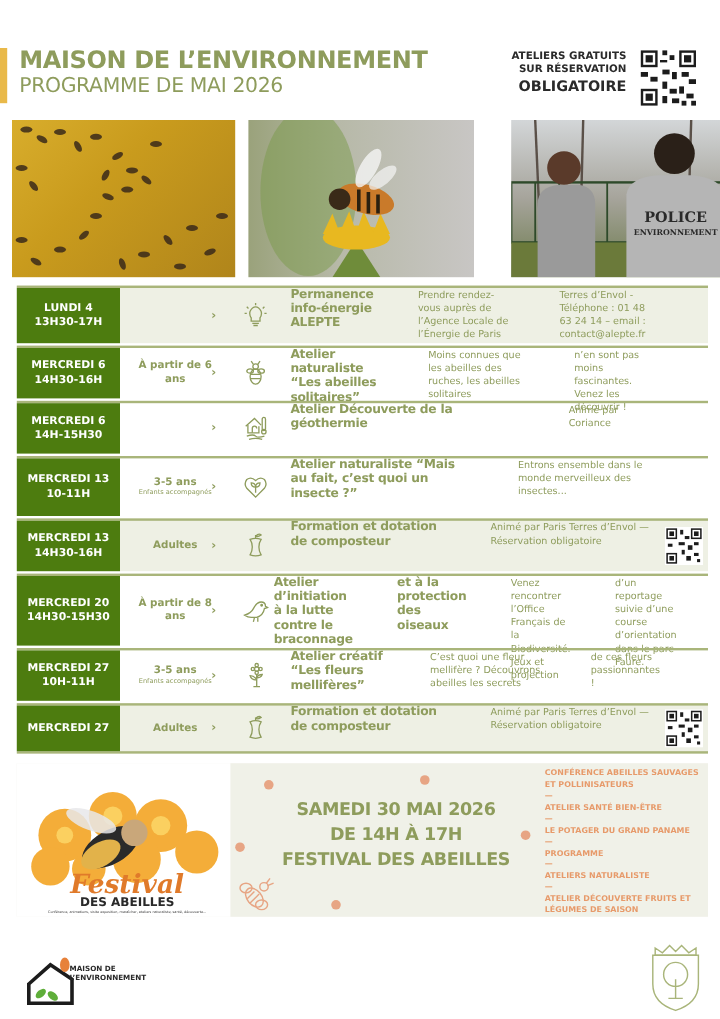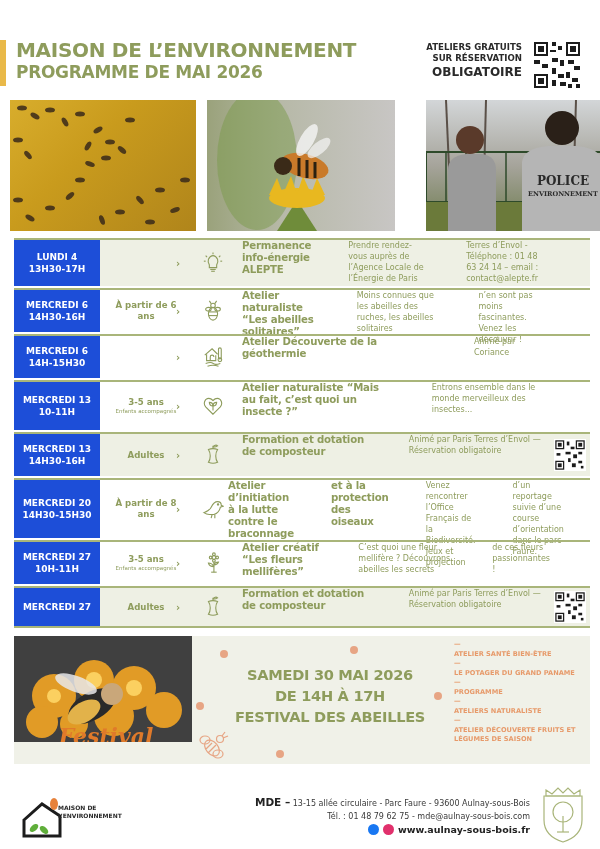--- a/index.html
+++ b/index.html
@@ -2,47 +2,47 @@
 <html><head>
 <meta charset="utf-8">
 <style>
   * { box-sizing: border-box; margin: 0; padding: 0; }
   html, body { width: 600px; height: 849px; background: #ffffff; overflow: hidden; }
   body { font-family: "DejaVu Sans", sans-serif; color: #8a9a5b; position: relative; }
 
   .header { position: absolute; left: 0; top: 38px; width: 600px; height: 50px; }
   .header-bar { position: absolute; left: 0; top: 2px; width: 6px; height: 46px; background: #e9b949; }
   .title-main { position: absolute; left: 16px; top: 0; font-size: 20px; font-weight: bold; color: #8e9c5c; letter-spacing: -0.3px; white-space: nowrap; }
-  .title-sub { position: absolute; left: 16px; top: 24px; font-size: 17px; font-weight: bold; color: #8e9c5c; letter-spacing: -0.3px; white-space: nowrap; }
+  .title-sub { position: absolute; left: 16px; top: 24px; font-size: 17px; font-weight: normal; color: #8e9c5c; letter-spacing: -0.3px; white-space: nowrap; }
   .free-note { position: absolute; left: 410px; top: 4px; width: 112px; text-align: right; font-size: 8.6px; font-weight: bold; color: #2a2a2a; line-height: 11px; }
   .free-note .big { font-size: 12px; line-height: 16px; }
   .qr-top { position: absolute; left: 532px; top: 2px; width: 50px; height: 50px; }
 
   .photos { position: absolute; top: 100px; left: 10px; width: 580px; height: 132px; }
   .photo { position: absolute; top: 0; height: 131px; overflow: hidden; }
   .photo1 { left: 0; width: 186px; background: linear-gradient(135deg,#d8ad2c 0%, #c99b1d 40%, #b0851b 100%); }
   .photo2 { left: 197px; width: 188px; background: linear-gradient(90deg,#9aa27b 0%, #b7b9a8 40%, #c8c6c4 100%); }
   .photo3 { left: 395px; width: 195px; background: linear-gradient(180deg,#d3d6d8 0%, #a6a49b 50%, #6b7a4b 100%); margin-left: 21px; }
 
   .schedule { position: absolute; left: 14px; top: 238px; width: 576px; }
   .row { position: absolute; left: 0; width: 576px; border-top: 2px solid #a9b57a; }
   .row.shaded { background: #eef0e4; }
-  .row .date { position: absolute; left: 0; top: 0; bottom: 0; width: 86px; background: #1d4ed8; color: #ffffff; font-weight: bold; font-size: 9px; display: flex; flex-direction: column; justify-content: center; align-items: center; text-align: center; line-height: 12px; }
+  .row .date { position: absolute; left: 0; top: 0; bottom: 0; width: 86px; background: #4d7c0f; color: #ffffff; font-weight: bold; font-size: 9px; display: flex; flex-direction: column; justify-content: center; align-items: center; text-align: center; line-height: 12px; }
   .row .audience { position: absolute; left: 92px; top: 0; bottom: 0; width: 80px; display: flex; flex-direction: column; justify-content: center; align-items: center; text-align: center; color: #8e9c5c; font-weight: bold; font-size: 8.6px; line-height: 11px; }
   .row .audience .small { font-size: 5.5px; font-weight: normal; line-height: 7px; }
   .row .chev { position: absolute; left: 162px; top: 50%; transform: translateY(-50%); font-size: 10px; font-weight: bold; color: #8e9c5c; }
   .row .icon { position: absolute; left: 188px; top: 50%; transform: translateY(-50%); width: 22px; height: 24px; }
   .row .content { position: absolute; left: 228px; top: 0; bottom: 0; right: 40px; display: flex; flex-direction: row; justify-content: center; gap: 37px; }
   .row .etitle { font-weight: bold; font-size: 10.2px; color: #8e9c5c; line-height: 12px; letter-spacing: -0.2px; }
   .row .edesc { font-size: 8px; color: #8e9c5c; line-height: 11px; }
   .row .edesc.italic { }
   .row .qr-small { position: absolute; right: 4px; top: 50%; transform: translateY(-50%); width: 32px; height: 32px; }
 
   .festival { position: absolute; left: 14px; top: 636px; width: 576px; height: 128px; background: #f0f1e8; }
-  .fest-img { position: absolute; left: 0; top: 0; width: 178px; height: 106px; background: #404040; overflow: hidden; }
+  .fest-img { position: absolute; left: 0; top: 0; width: 178px; height: 128px; background: #ffffff; overflow: hidden; }
   .fest-headline { position: absolute; left: 206px; top: 28px; width: 220px; text-align: center; font-weight: bold; color: #8e9c5c; font-size: 14.6px; line-height: 21px; letter-spacing: -0.3px; }
   .fest-list { position: absolute; left: 440px; top: 4px; width: 136px; font-size: 6.6px; font-weight: bold; color: #e79a6a; line-height: 9.5px; }
   .fest-list .sep { display: block; }
   .dot { position: absolute; border-radius: 50%; background: #e7a584; }
 
   .footer { position: absolute; left: 0; top: 780px; width: 600px; height: 69px; }
   .logo { position: absolute; left: 20px; top: 16px; width: 120px; height: 44px; }
   .logo-text { position: absolute; left: 58px; top: 24px; font-size: 6px; color: #2a2a2a; font-weight: bold; line-height: 8px; }
   .address { position: absolute; left: 200px; top: 16px; width: 330px; text-align: right; font-size: 8px; color: #3a3a3a; line-height: 13px; }
   .address .mde { font-weight: bold; font-size: 10.5px; color: #222; }
@@ -439,20 +439,21 @@
       <ellipse cx="20" cy="24" rx="5" ry="4"></ellipse>
     <line x1="10" y1="23" x2="18" y2="15"></line>
       <line x1="8" y1="19" x2="14" y2="13"></line>
   </svg>
   <div class="fest-headline">
     <div>SAMEDI 30 MAI 2026</div>
     <div>DE 14H À 17H</div>
     <div>FESTIVAL DES ABEILLES</div>
   </div>
   <div class="fest-list">
+    <div>CONFÉRENCE ABEILLES SAUVAGES ET POLLINISATEURS</div>
     <div class="sep">—</div>
     <div>ATELIER SANTÉ BIEN-ÊTRE</div>
     <div class="sep">—</div>
     <div>LE POTAGER DU GRAND PANAME</div>
     <div class="sep">—</div>
     <div>PROGRAMME</div>
     <div class="sep">—</div>
     <div>ATELIERS NATURALISTE</div>
     <div class="sep">—</div>
     <div>ATELIER DÉCOUVERTE FRUITS ET LÉGUMES DE SAISON</div>
@@ -463,32 +464,20 @@
   <svg class="logo" viewBox="0 0 120 44">
     <path d="M4 24 L22 8 L40 20 L40 40 L4 40 Z" fill="none" stroke="#1c1c1c" stroke-width="3"></path>
     <ellipse cx="34" cy="8" rx="4" ry="6" fill="#e7813a"></ellipse>
     <ellipse cx="14" cy="32" rx="5" ry="3" fill="#5fae3a" transform="rotate(-40 14 32)"></ellipse>
     <ellipse cx="24" cy="34" rx="5" ry="3" fill="#5fae3a" transform="rotate(40 24 34)"></ellipse>
   </svg>
   <div class="logo-text">
     <div>MAISON DE</div>
     <div>L’ENVIRONNEMENT</div>
   </div>
-  <div class="address">
-    <div>
-      <span class="mde">MDE –</span>
-      <span>13-15 allée circulaire - Parc Faure - 93600 Aulnay-sous-Bois</span>
-    </div>
-    <div>Tél. : 01 48 79 62 75 - mde@aulnay-sous-bois.com</div>
-    <div class="web">
-      <span class="social" style="background:#1877f2;"></span>
-      <span class="social" style="background:#e1306c;"></span>
-      <span>www.aulnay-sous-bois.fr</span>
-    </div>
-  </div>
   <svg class="crest" viewBox="0 0 50 58" fill="none" stroke="#a9b57a" stroke-width="1.2">
     <path d="M6 10 L44 10 L44 34 Q44 50 25 56 Q6 50 6 34 Z"></path>
     <path d="M8 4 L14 8 L20 2 L25 7 L30 2 L36 8 L42 4 L42 10 L8 10 Z"></path>
     <circle cx="25" cy="26" r="10"></circle>
       <line x1="25" y1="30" x2="25" y2="46"></line>
       <line x1="19" y1="46" x2="31" y2="46"></line>
   </svg>
 </div>
 
 </body></html>

